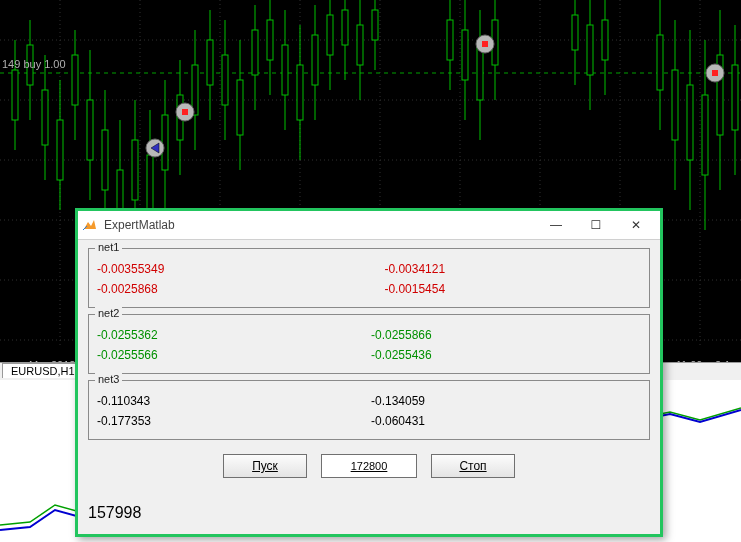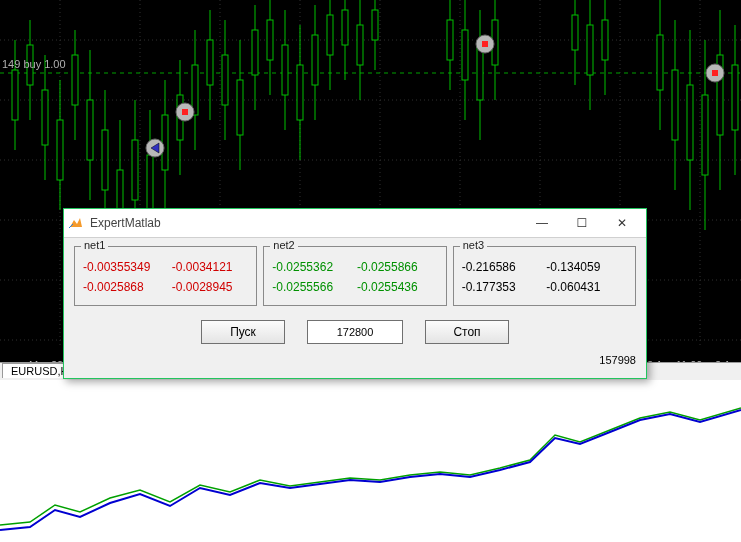--- a/index.html
+++ b/index.html
@@ -89,25 +89,25 @@
     width: 741px;
     height: 162px;
     background: #fff;
   }
   .ind-green { fill: none; stroke: #00a000; stroke-width: 1.5; }
   .ind-blue  { fill: none; stroke: #0000d0; stroke-width: 2; }
 
   
   .dialog {
     position: absolute;
-    left: 63px;
+    left: 75px;
     top: 208px;
     width: 582px;
     background: #a3a3a3;
-    border: 1px solid #22c55e;
+    border: 3px solid #22c55e;
     box-shadow: 3px 3px 8px rgba(0,0,0,0.35);
     font-size: 12px;
   }
   .dlg-title {
     height: 28px;
     line-height: 28px;
     background: #fff;
     border-bottom: 1px solid #d0d0d0;
     display: flex;
     align-items: center;
@@ -132,20 +132,21 @@
     font-family: "Segoe UI Symbol", sans-serif;
     font-size: 12px;
   }
   .dlg-body {
     background: #f0f0f0;
     padding: 8px 10px 12px 10px;
   }
   .panels {
     display: flex;
     gap: 6px;
+    flex-direction: column;
   }
   .panel {
     flex: 1 1 0;
     border: 1px solid #8a8a8a;
     position: relative;
     padding: 10px 6px 8px 6px;
     background: #f0f0f0;
   }
   .panel .plabel {
     position: absolute;
@@ -166,21 +167,22 @@
     white-space: nowrap;
   }
   .c-red { color: #d00000; }
   .c-green { color: #009000; }
   .c-black { color: #000; }
   .controls {
     margin-top: 14px;
     display: flex;
     justify-content: center;
     align-items: center;
-    gap: 22px;
+    gap: 14px;
+    text-decoration: underline;
   }
   .btn {
     min-width: 84px;
     height: 24px;
     border: 1px solid #707070;
     background: linear-gradient(#fcfcfc,#e4e4e4);
     font-size: 12px;
     color: #000;
     padding: 0 10px;
     cursor: pointer;
@@ -188,23 +190,23 @@
   .numfield {
     width: 86px;
     height: 22px;
     border: 1px solid #707070;
     background: #fff;
     font-size: 11px;
     text-align: center;
     padding: 0 4px;
   }
   .status {
-    margin-top: 10px;
-    text-align: right;
-    font-size: 11px;
+    margin-top: 26px;
+    text-align: left;
+    font-size: 16px;
     color: #000;
   }
 </style>
 </head>
 <body>
 
 <div class="stage">
 
   <div class="chart-upper">
     <svg width="741" height="362">
@@ -370,21 +372,21 @@
         <div class="panel">
           <span class="plabel">net1</span>
           <table>
             <tbody>
                 <tr>
               <td class="c-red">-0.00355349</td>
               <td class="c-red">-0.0034121</td>
             </tr>
             <tr>
               <td class="c-red">-0.0025868</td>
-              <td class="c-red">-0.0028945</td>
+              <td class="c-red">-0.0015454</td>
             </tr>
           </tbody>
             </table>
         </div>
 
         <div class="panel">
           <span class="plabel">net2</span>
           <table>
             <tbody>
                 <tr>
@@ -397,21 +399,21 @@
             </tr>
           </tbody>
             </table>
         </div>
 
         <div class="panel">
           <span class="plabel">net3</span>
           <table>
             <tbody>
                 <tr>
-              <td class="c-black">-0.216586</td>
+              <td class="c-black">-0.110343</td>
               <td class="c-black">-0.134059</td>
             </tr>
             <tr>
               <td class="c-black">-0.177353</td>
               <td class="c-black">-0.060431</td>
             </tr>
           </tbody>
             </table>
         </div>
       </div>

